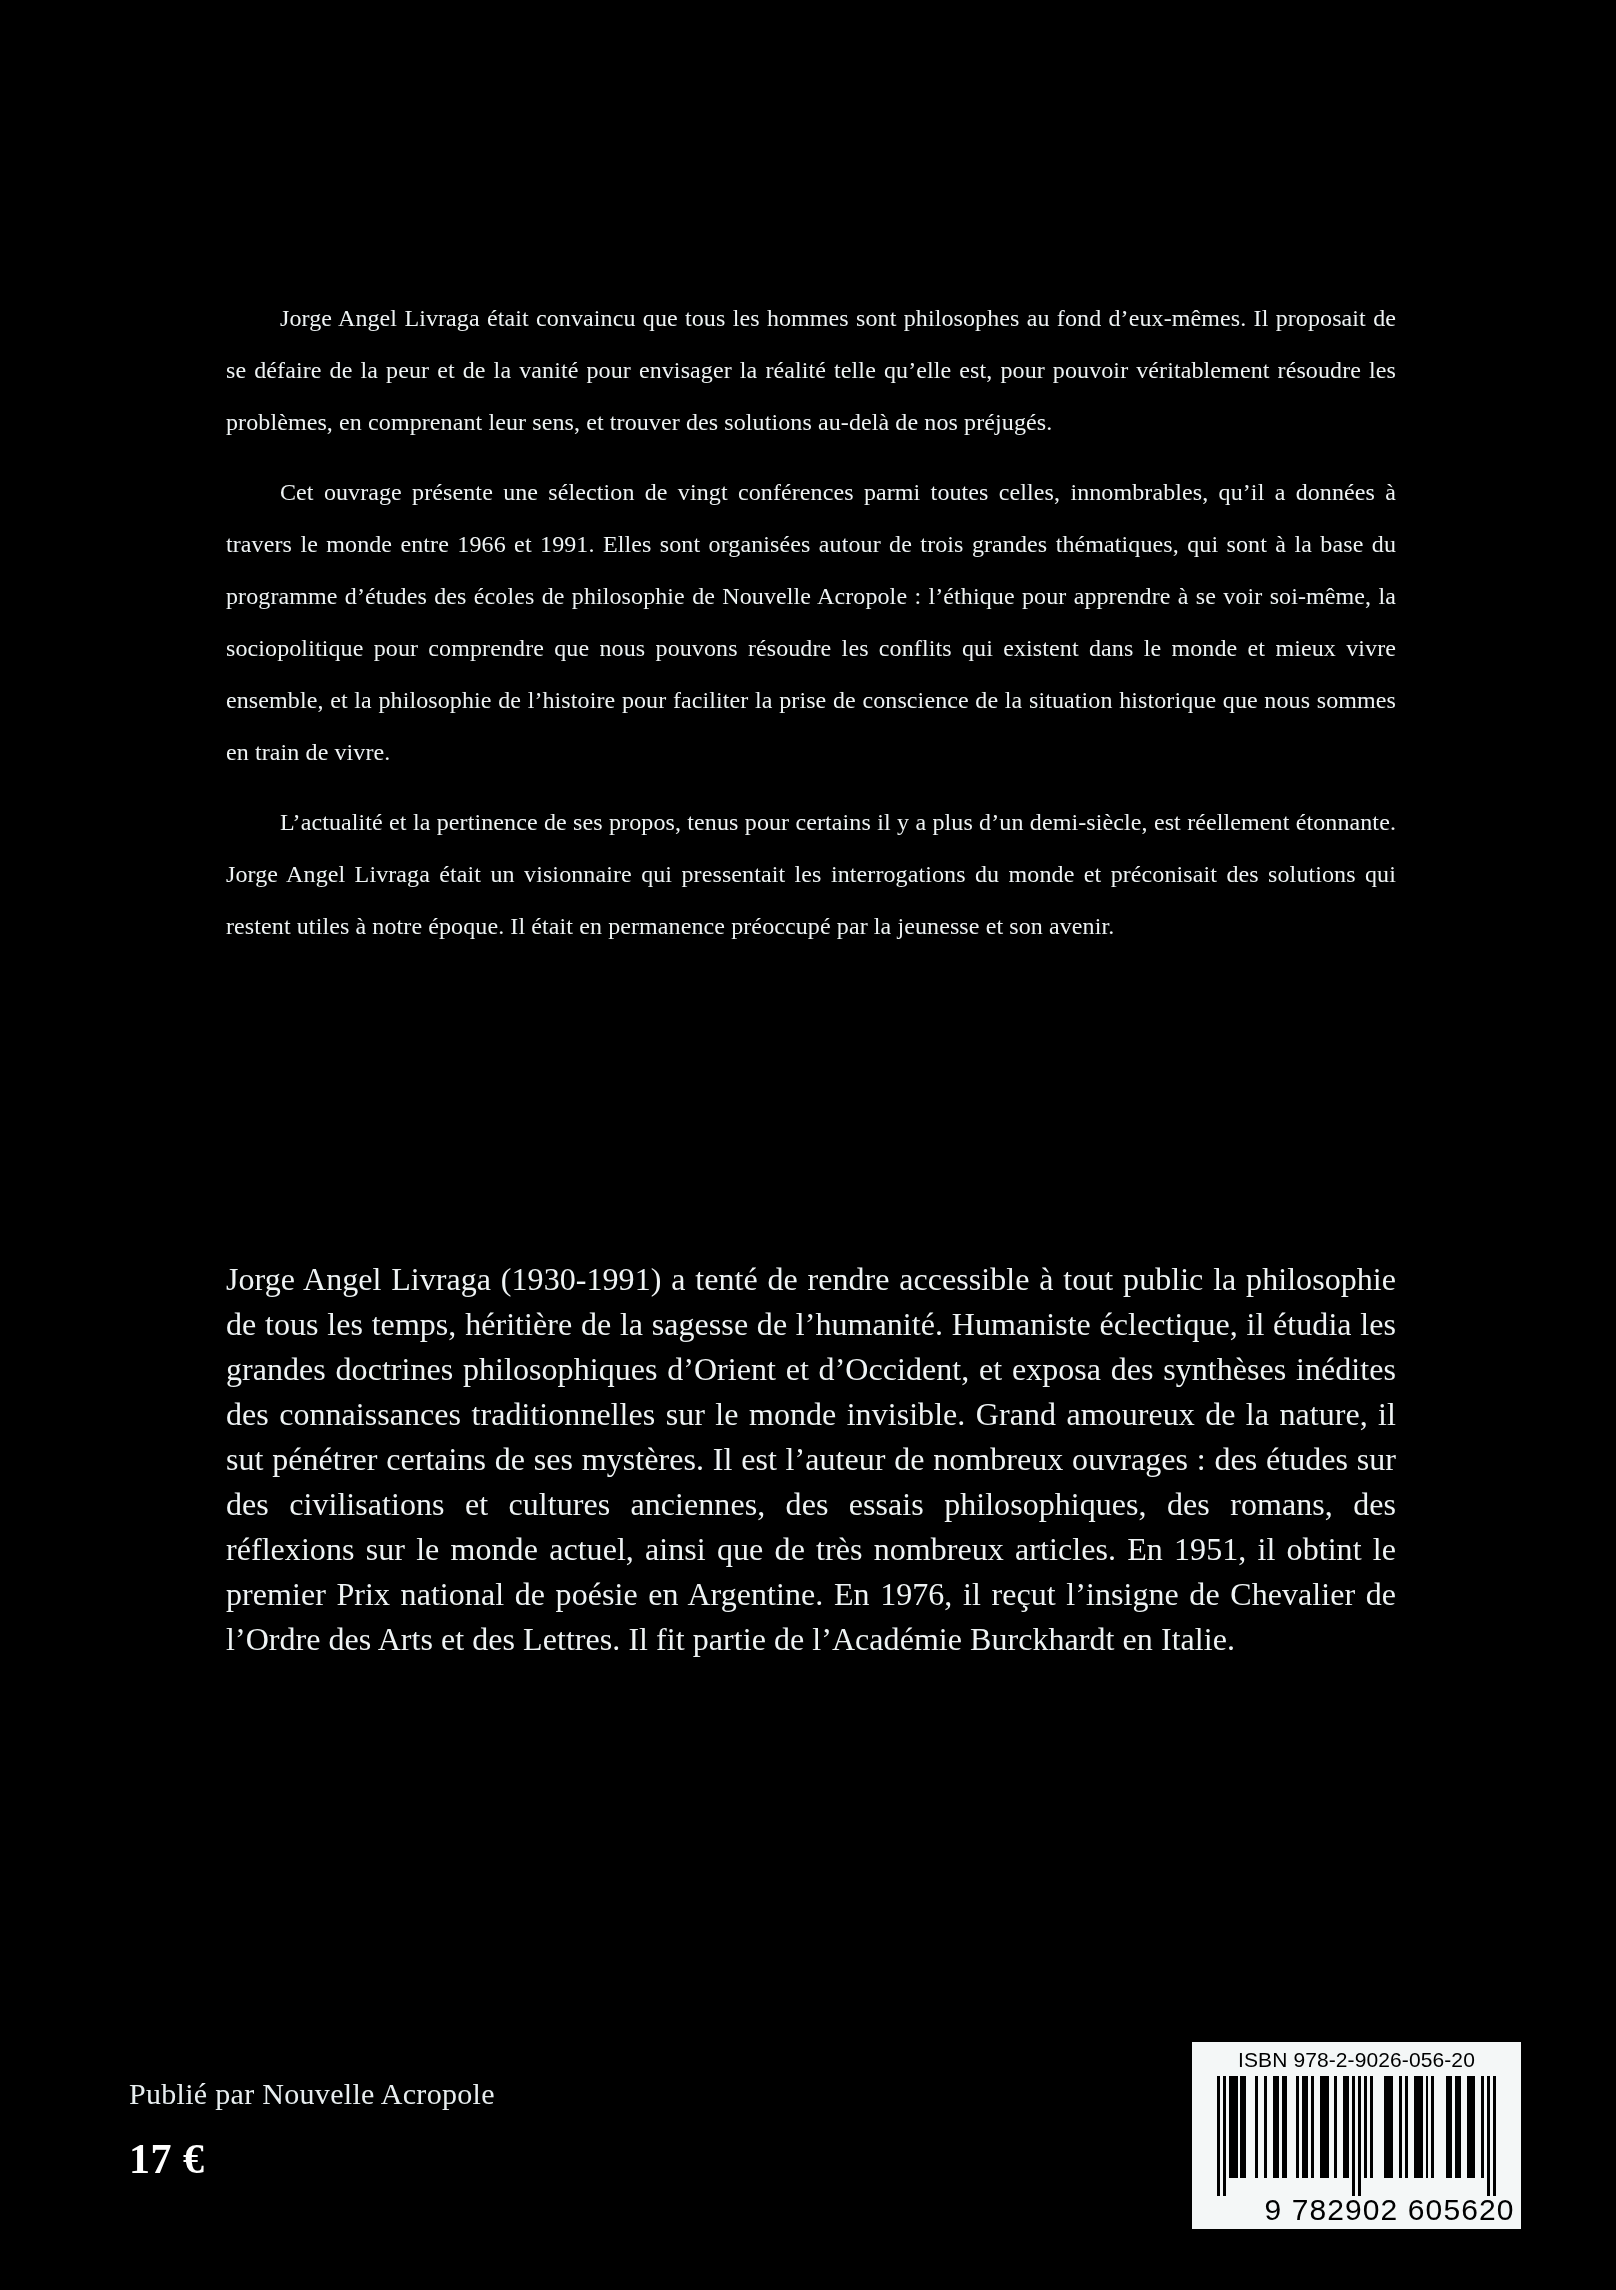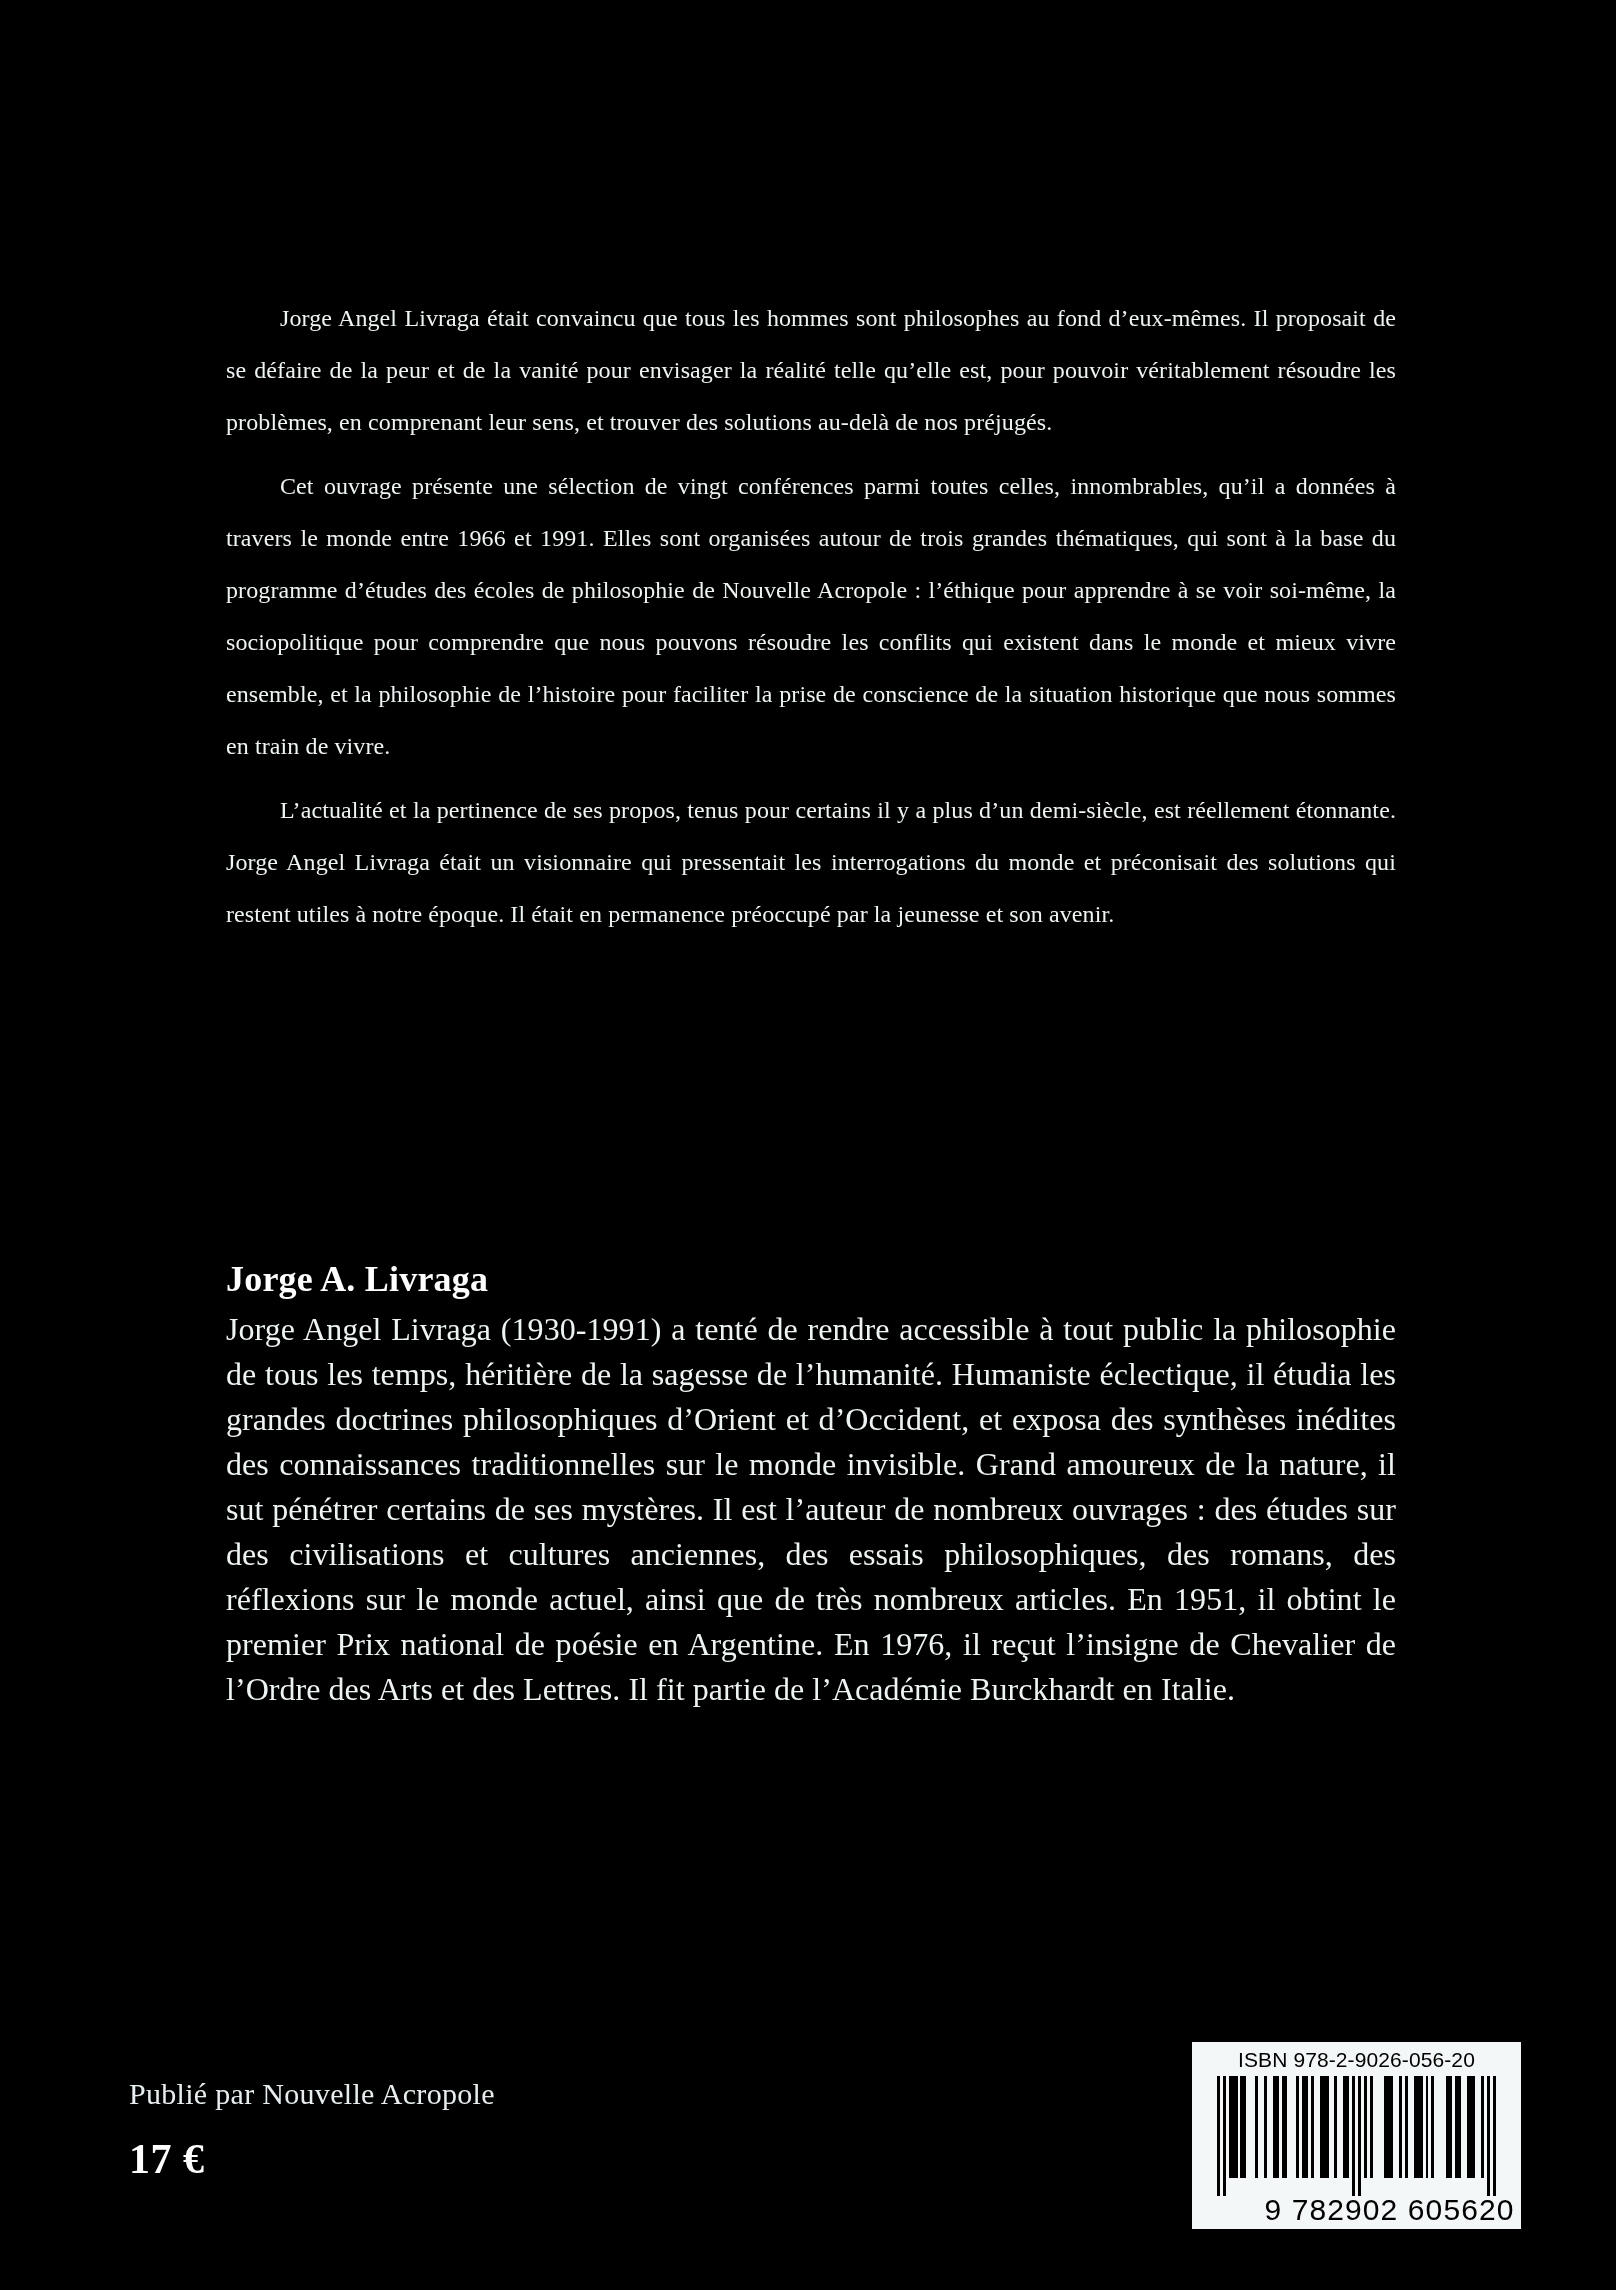--- a/index.html
+++ b/index.html
@@ -38,21 +38,21 @@
     text-align: justify;
     text-justify: inter-word;
     text-indent: 54px;
     font-size: 24px;
     line-height: 52px;
     letter-spacing: 0.1px;
     color: #eef3f4;
   }
 
   .blurb p + p {
-    margin-top: 12px;
+    margin-top: 18px;
   }
 
   
   .author-block {
     position: absolute;
     left: 226px;
     top: 1257px;
     width: 1170px;
   }
 
@@ -158,21 +158,20 @@
 
   <div class="text-column">
     <div class="blurb">
       <p>Jorge Angel Livraga était convaincu que tous les hommes sont philosophes au fond d’eux-mêmes. Il proposait de se défaire de la peur et de la vanité pour envisager la réalité telle qu’elle est, pour pouvoir véritablement résoudre les problèmes, en comprenant leur sens, et trouver des solutions au-delà de nos préjugés.</p>
       <p>Cet ouvrage présente une sélection de vingt conférences parmi toutes celles, innombrables, qu’il a données à travers le monde entre 1966 et 1991. Elles sont organisées autour de trois grandes thématiques, qui sont à la base du programme d’études des écoles de philosophie de Nouvelle Acropole : l’éthique pour apprendre à se voir soi-même, la sociopolitique pour comprendre que nous pouvons résoudre les conflits qui existent dans le monde et mieux vivre ensemble, et la philosophie de l’histoire pour faciliter la prise de conscience de la situation historique que nous sommes en train de vivre.</p>
       <p>L’actualité et la pertinence de ses propos, tenus pour certains il y a plus d’un demi-siècle, est réellement étonnante. Jorge Angel Livraga était un visionnaire qui pressentait les interrogations du monde et préconisait des solutions qui restent utiles à notre époque. Il était en permanence préoccupé par la jeunesse et son avenir.</p>
     </div>
   </div>
 
   <div class="author-block">
-    <h2 class="author-name">Jorge A. Livraga</h2>
     <p class="author-bio">Jorge Angel Livraga (1930-1991) a tenté de rendre accessible à tout public la philosophie de tous les temps, héritière de la sagesse de l’humanité. Humaniste éclectique, il étudia les grandes doctrines philosophiques d’Orient et d’Occident, et exposa des synthèses inédites des connaissances traditionnelles sur le monde invisible. Grand amoureux de la nature, il sut pénétrer certains de ses mystères. Il est l’auteur de nombreux ouvrages : des études sur des civilisations et cultures anciennes, des essais philosophiques, des romans, des réflexions sur le monde actuel, ainsi que de très nombreux articles. En 1951, il obtint le premier Prix national de poésie en Argentine. En 1976, il reçut l’insigne de Chevalier de l’Ordre des Arts et des Lettres. Il fit partie de l’Académie Burckhardt en Italie.</p>
   </div>
 
   <div class="publisher">Publié par Nouvelle Acropole</div>
   <div class="price">17 €</div>
 
   <div class="barcode-box">
     <div class="barcode-isbn">ISBN 978-2-9026-056-20</div>
     <div class="barcode-bars" id="bars">
         <i style="left:0%;width:1.0526315789473684%;height:100%"></i>

